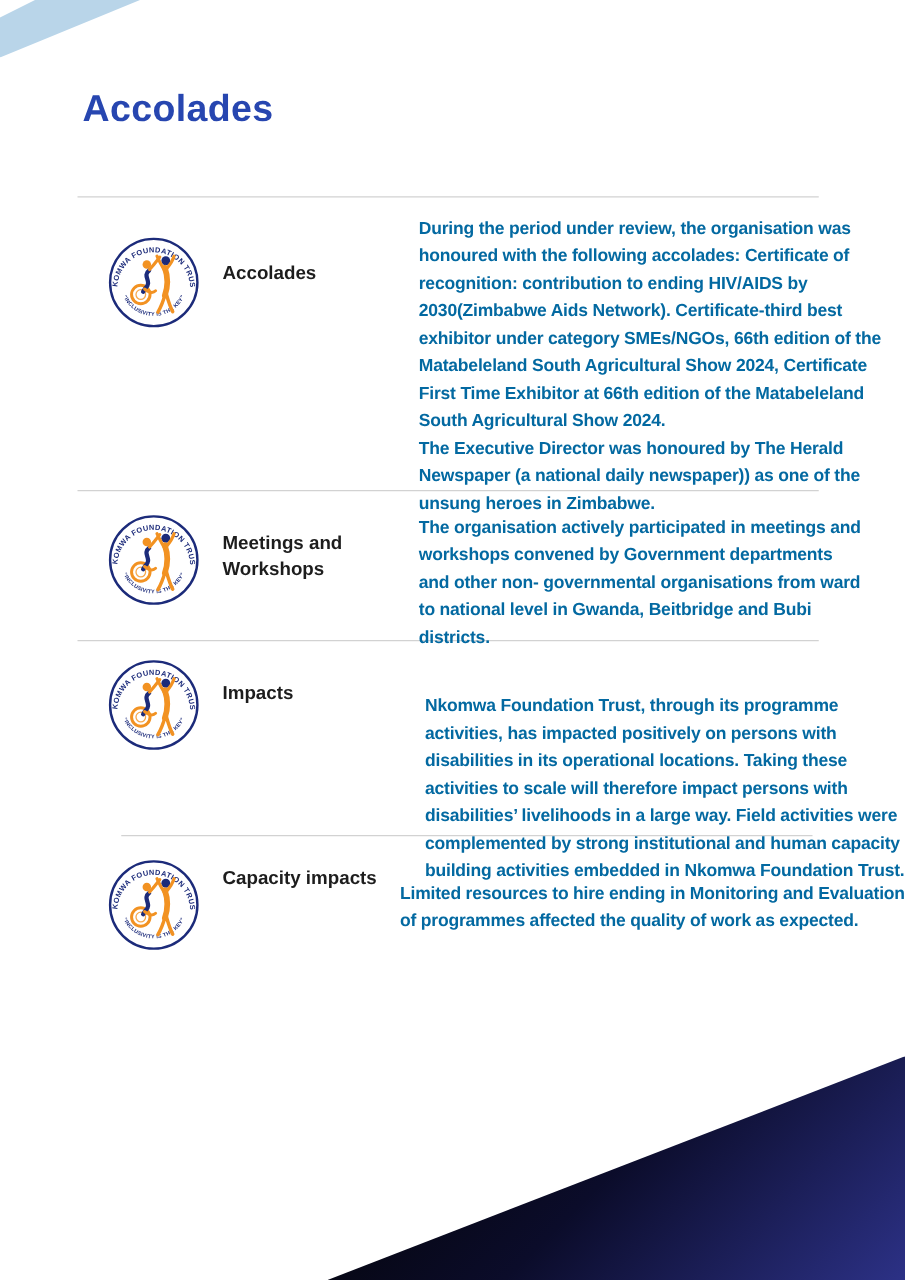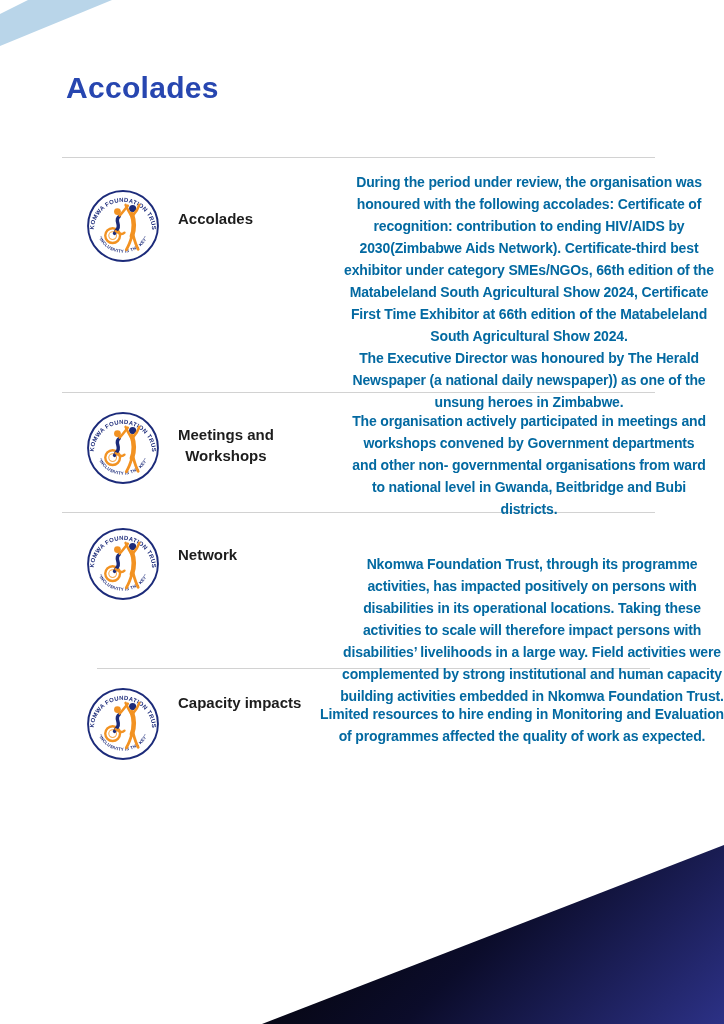--- a/index.html
+++ b/index.html
@@ -1,19 +1,18 @@
 <!DOCTYPE html>
 <html><head>
 <meta charset="utf-8">
 <style>
   html,body{margin:0;padding:0;background:#ffffff;}
   .page{
     position:relative;width:724px;height:1024px;background:#ffffff;overflow:hidden;
     font-family:"Liberation Sans",sans-serif;
-    text-align:center;
   }
   .band-top{
     position:absolute;left:0;top:0;width:114px;height:47px;background:#b9d5e9;
     clip-path:polygon(28px 0,112px 0,0 46px,0 14px);
   }
   .page-title{
     position:absolute;left:66px;top:71px;font-size:30px;font-weight:700;
     color:#2746b0;letter-spacing:.3px;margin:0;
   }
   .divider{position:absolute;height:1px;background:#d2d2d2;}
@@ -164,21 +163,21 @@
 unsung heroes in Zimbabwe.</div>
 
   <div class="sec-label lb2">Meetings and
 Workshops</div>
   <div class="sec-text t2">The organisation actively participated in meetings and
 workshops convened by Government departments
 and other non- governmental organisations from ward
 to national level in Gwanda, Beitbridge and Bubi
 districts.</div>
 
-  <div class="sec-label lb3">Network</div>
+  <div class="sec-label lb3">Impacts</div>
   <div class="sec-text t3">Nkomwa Foundation Trust, through its programme
 activities, has impacted positively on persons with
 disabilities in its operational locations. Taking these
 activities to scale will therefore impact persons with
 disabilities’ livelihoods in a large way. Field activities were
 complemented by strong institutional and human capacity
 building activities embedded in Nkomwa Foundation Trust.</div>
 
   <div class="sec-label lb4">Capacity impacts</div>
   <div class="sec-text t4">Limited resources to hire ending in Monitoring and Evaluation

